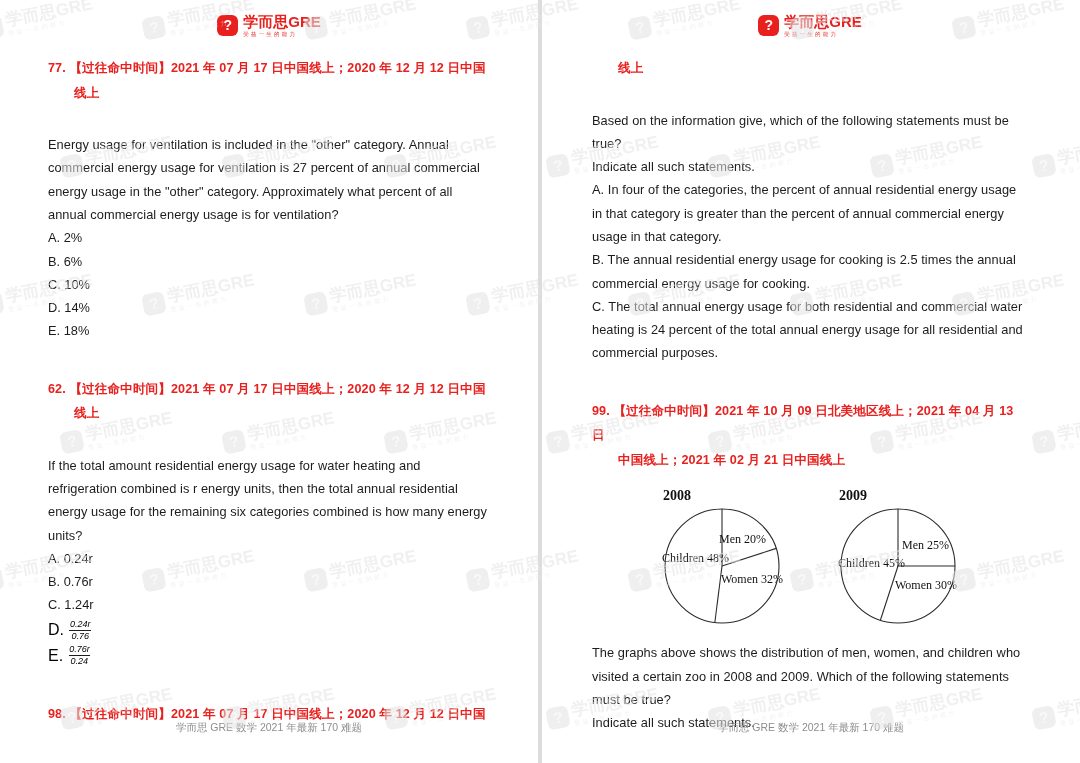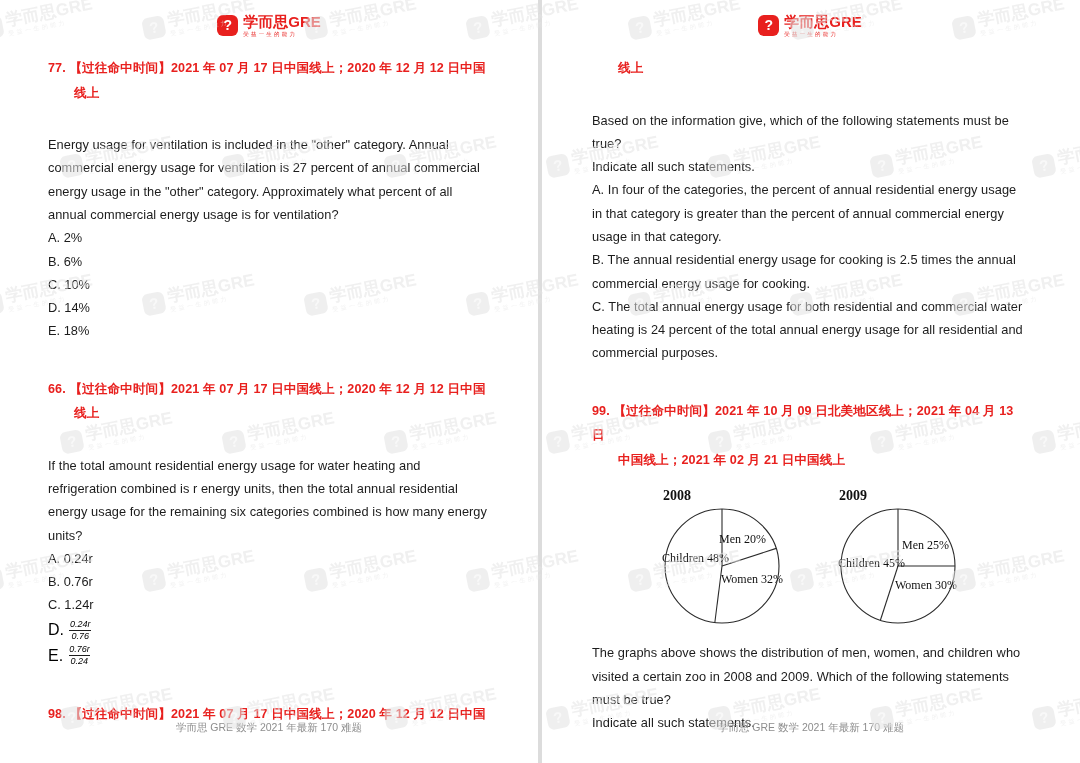--- a/index.html
+++ b/index.html
@@ -257,21 +257,21 @@
           <div class="choice">B. 6%</div>
           <div class="choice">C. 10%</div>
           <div class="choice">D. 14%</div>
           <div class="choice">E. 18%</div>
         </div>
 
         <div class="sp-34"></div>
 
         <div class="q-block">
           <div class="q-head">
-            <span>66.</span>
+            <span>62.</span>
             <span>【过往命中时间】2021 年 07 月 17 日中国线上；2020 年 12 月 12 日中国</span>
             <span class="head-cont">线上</span>
           </div>
           <div class="sp-28"></div>
           <div class="q-body">
             <p>If the total amount residential energy usage for water heating and refrigeration combined is r energy units, then the total annual residential energy usage for the remaining six categories combined is how many energy units?</p>
           </div>
           <div class="choice">A. 0.24r</div>
           <div class="choice">B. 0.76r</div>
           <div class="choice">C. 1.24r</div>

